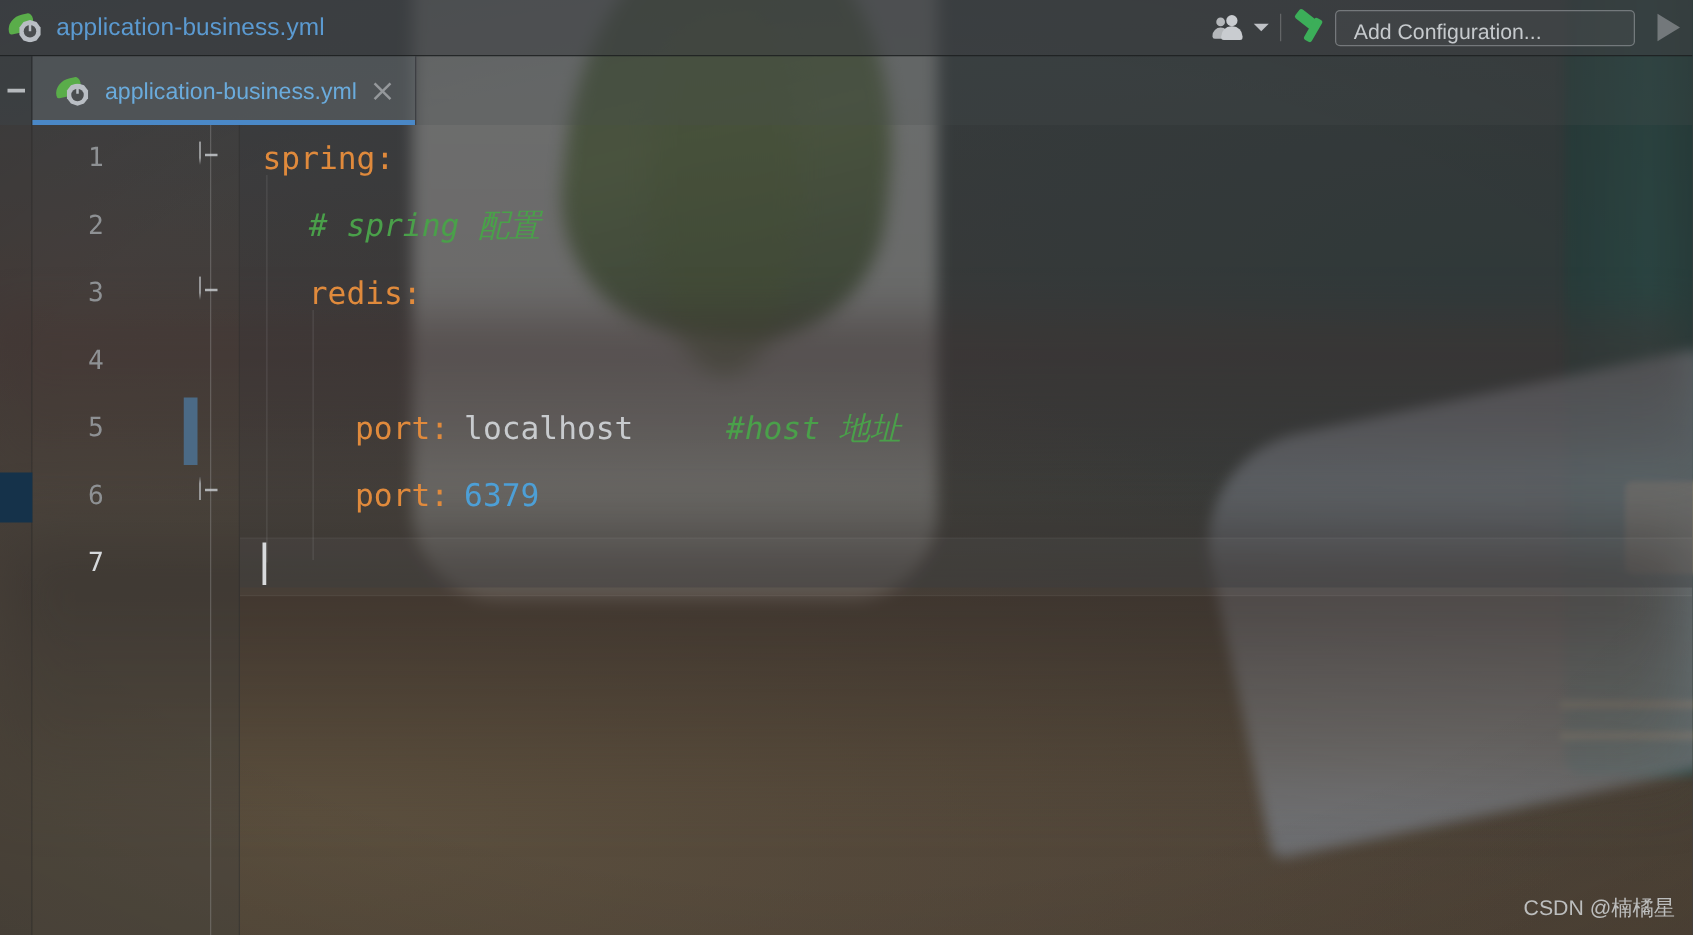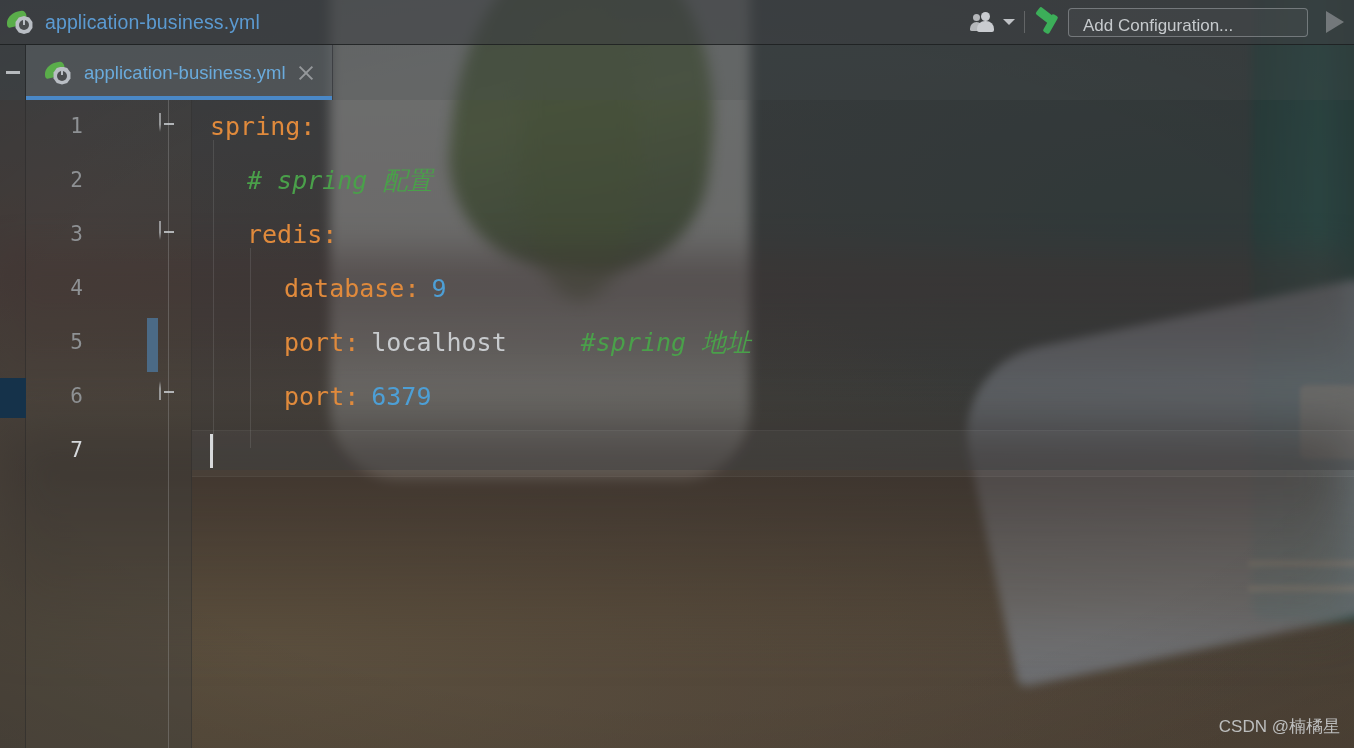--- a/index.html
+++ b/index.html
@@ -419,23 +419,22 @@
 
       <div class="indent-guide" style="left:21px; top:40px; height:310px"></div>
       <div class="indent-guide" style="left:58px; top:148px; height:200px"></div>
 
       <div class="code-line" style="top:14px; left:18px"><span class="k">spring:</span></div>
 
       <div class="code-line" style="top:68px; left:55px"><span class="cmt"># spring 配置</span></div>
 
       <div class="code-line" style="top:122px; left:55px"><span class="k">redis:</span></div>
 
-      <div class="code-line" style="top:176px; left:92px"><span class="k">database:</span><span class="num" style="margin-left:12px">9</span></div>
-
-      <div class="code-line" style="top:230px; left:92px"><span class="k">port:</span><span class="str" style="margin-left:12px">localhost</span><span class="cmt" style="margin-left:74px">#spring 地址</span></div>
+
+      <div class="code-line" style="top:230px; left:92px"><span class="k">port:</span><span class="str" style="margin-left:12px">localhost</span><span class="cmt" style="margin-left:74px">#host 地址</span></div>
 
       <div class="code-line" style="top:284px; left:92px"><span class="k">port:</span><span class="num" style="margin-left:12px">6379</span></div>
 
       <div class="code-line" style="top:338px; left:18px"></div>
       <div class="caret" style="top:334px; left:18px"></div>
     </div>
   </div>
 
   <div class="watermark">CSDN @楠橘星</div>
 </div>

